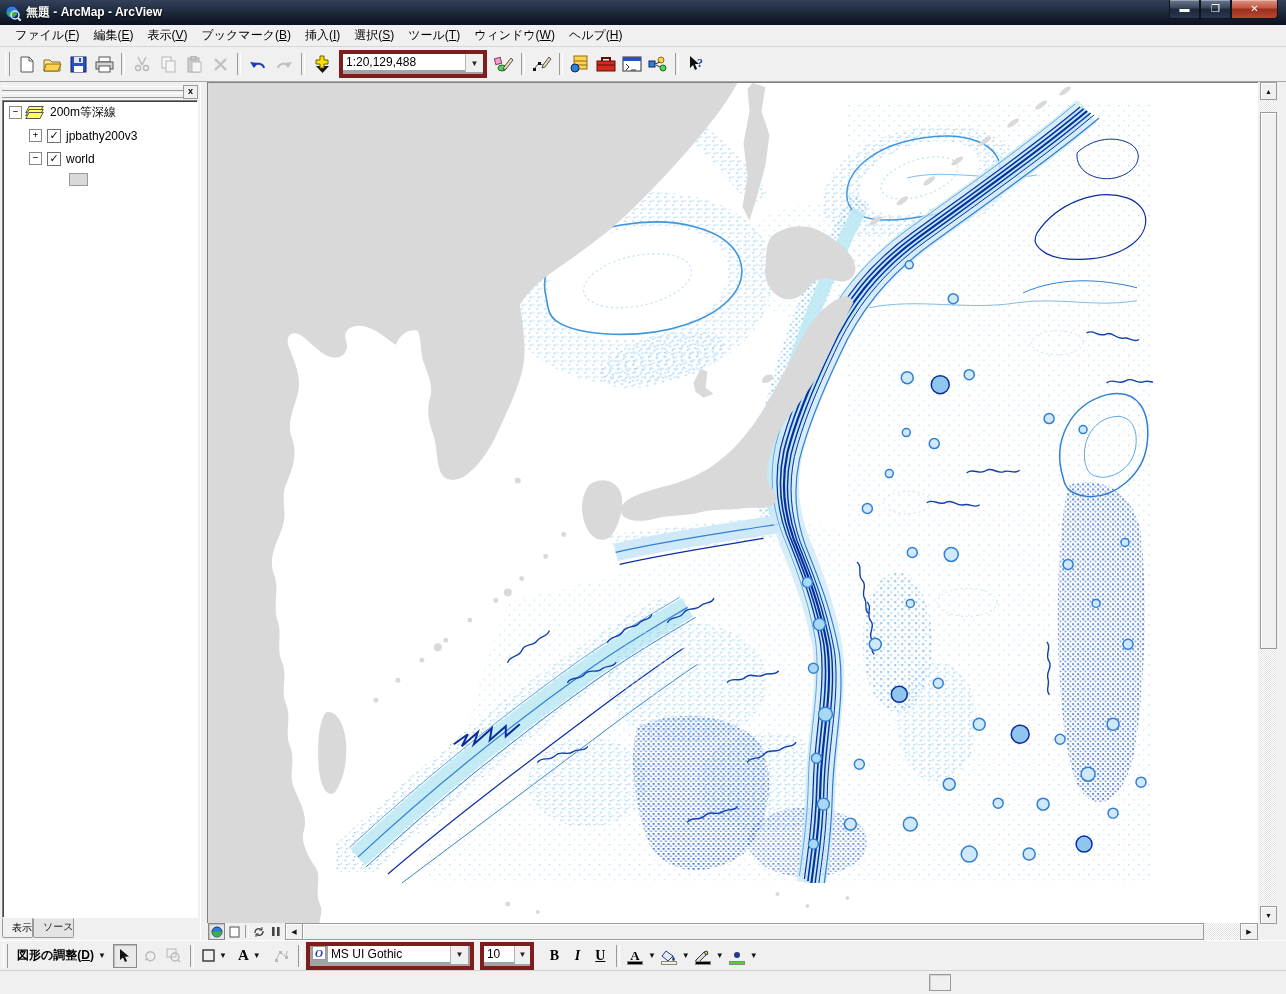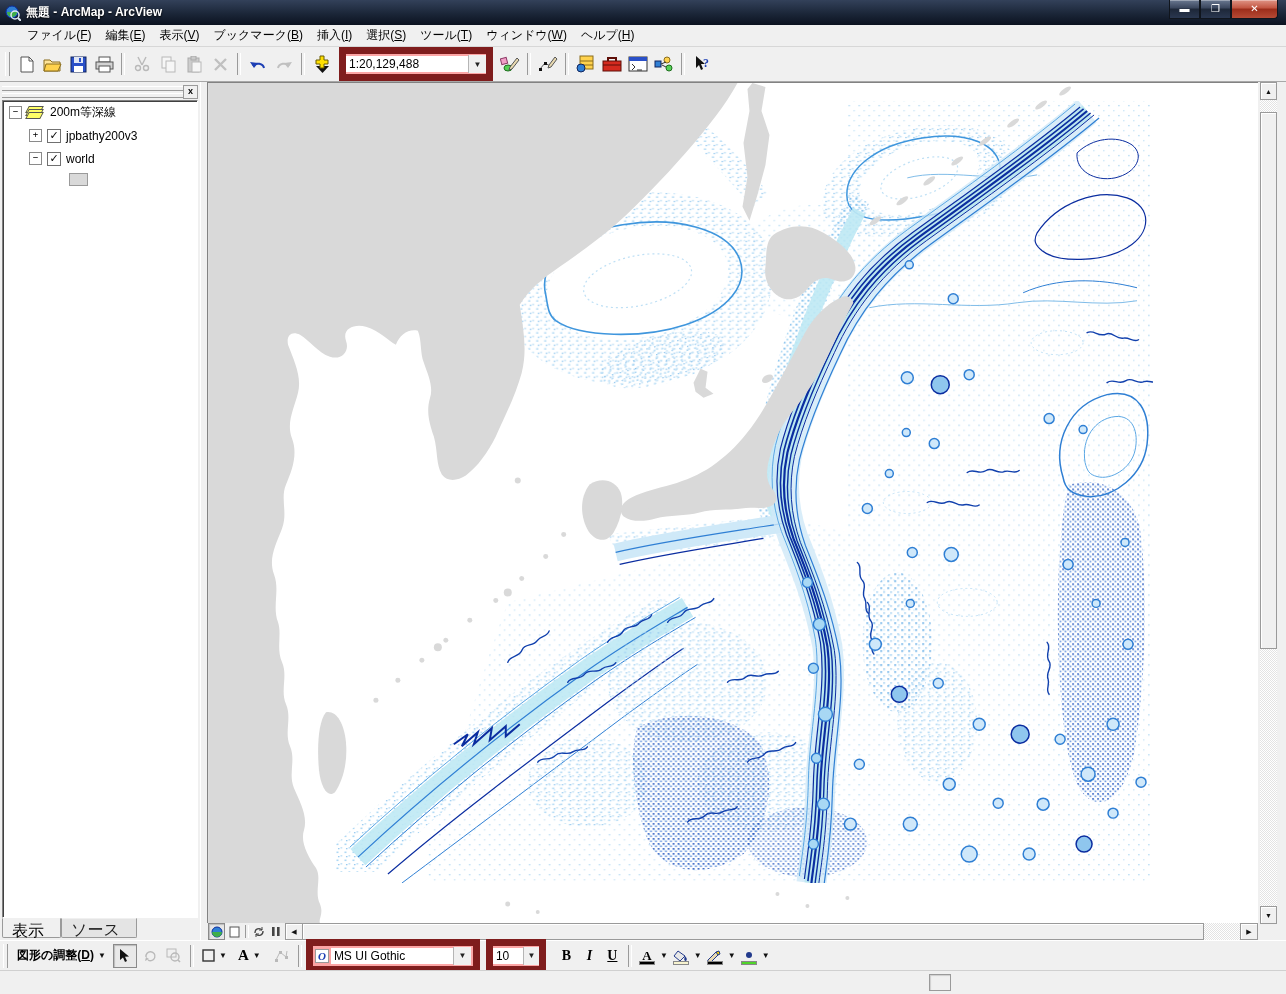--- a/index.html
+++ b/index.html
@@ -17,31 +17,31 @@
   .win-buttons{position:absolute;right:8px;top:0;display:flex;}
   .win-btn{width:29px;height:18px;border:1px solid #10151d;border-top:none;
     background:linear-gradient(to bottom,#6a7891,#39455c 45%,#1d2738 50%,#2a3750);
     display:flex;align-items:center;justify-content:center;color:#fff;
     font-size:10px;font-weight:bold;box-shadow:inset 0 1px 0 rgba(255,255,255,.35);}
   .win-btn.close{width:45px;border-bottom-right-radius:4px;
     background:linear-gradient(to bottom,#e09485,#c25440 45%,#9c2d1a 50%,#b64a35);}
   .win-btn .glyph{line-height:10px;}
   
   #menubar{position:absolute;left:0;top:25px;width:1286px;height:22px;background:#f0f0f0;
-    border-bottom:1px solid #d7d7d7;display:flex;align-items:center;padding-left:20px;box-sizing:border-box;}
+    border-bottom:1px solid #d7d7d7;display:flex;align-items:center;padding-left:8px;box-sizing:border-box;}
   #menubar .menu-item{padding:2px 7px;cursor:default;}
   #menubar .menu-item u{text-decoration:underline;}
   
   #toolbar{position:absolute;left:0;top:47px;width:1286px;height:35px;background:#f0f0f0;
     border-bottom:1px solid #a8a8a8;display:flex;align-items:center;box-sizing:border-box;padding-left:2px;}
   .grip{width:3px;height:24px;border-left:1px solid #fff;border-right:1px solid #9a9a9a;margin:0 3px;}
   .tbtn{width:24px;height:24px;display:flex;align-items:center;justify-content:center;margin:0 1px;}
   .tbtn svg{display:block;}
   .tsep{width:2px;height:22px;border-left:1px solid #9a9a9a;border-right:1px solid #fff;margin:0 4px;}
-  .combo{display:flex;align-items:center;border:7px solid #7f1d1d;background:#fca5a5;height:20px;}
+  .combo{display:flex;align-items:flex-start;border:4px solid #7f1d1d;background:#a3a3a3;height:20px;}
   .combo input{border:none;outline:none;height:16px;font-size:12px;
     font-family:"Liberation Sans","DejaVu Sans",sans-serif;padding:0 3px;}
   .combo .drop{width:17px;height:18px;background:#f0f0f0;border-left:1px solid #b5b5b5;
     display:flex;align-items:center;justify-content:center;font-size:8px;color:#222;}
   
   #toc{position:absolute;left:0;top:82px;width:200px;height:858px;background:#f0f0f0;}
   #toc-header{position:absolute;left:0;top:2px;width:200px;height:14px;}
   #toc-header .hgrip{height:3px;border-top:1px solid #fff;border-bottom:1px solid #9a9a9a;margin:2px 14px 1px 2px;}
   #toc-close{position:absolute;right:2px;top:1px;width:13px;height:12px;border:1px solid #9a9a9a;background:#f0f0f0;
     font-size:9px;line-height:10px;text-align:center;font-weight:bold;}
@@ -51,22 +51,22 @@
   .tree-row{display:flex;align-items:center;height:23px;}
   .expander{width:11px;height:11px;border:1px solid #8a8a8a;background:#fff;font-size:9px;line-height:9px;
     text-align:center;margin-right:5px;flex:none;font-family:"DejaVu Sans Mono",monospace;}
   .checkbox{width:12px;height:12px;border:1px solid #707070;background:#fff;margin-right:5px;flex:none;
     font-size:11px;line-height:11px;text-align:center;}
   .layers-icon{width:18px;height:14px;position:relative;margin-right:5px;flex:none;}
   .layers-icon i{position:absolute;left:0;width:13px;height:5px;background:#ffff66;border:1px solid #555;
     transform:skewX(-28deg);}
   .swatch{width:17px;height:11px;background:#d9d9d9;border:1px solid #9a9a9a;}
   #toc-tabs{position:absolute;left:2px;bottom:2px;height:20px;display:flex;}
-  .toc-tab{border:1px solid #9a9a9a;border-top:1px solid #f0f0f0;background:#f0f0f0;padding:2px 16px 3px 9px;
-    border-bottom-left-radius:2px;border-bottom-right-radius:2px;font-size:16px;}
+  .toc-tab{border:1px solid #9a9a9a;border-top:1px solid #f0f0f0;background:#f0f0f0;padding:2px 0 3px 9px;
+    border-bottom-left-radius:2px;border-bottom-right-radius:2px;font-size:10px;}
   .toc-tab.inactive{background:#e4e4e4;height:14px;margin-top:0;padding-top:1px;color:#222;}
   #splitter{position:absolute;left:200px;top:82px;width:7px;height:858px;background:#f0f0f0;
     border-left:1px solid #fff;border-right:1px solid #9a9a9a;}
   
   #map{position:absolute;left:207px;top:82px;width:1079px;height:858px;background:#f0f0f0;}
   #map-canvas{position:absolute;left:0;top:0;width:1051px;height:841px;background:#fff;
     border-top:1px solid #828282;border-left:1px solid #828282;box-sizing:border-box;}
   #map-canvas svg{display:block;}
   
   .vscroll{position:absolute;left:1053px;top:0;width:17px;height:841px;background:#f3f3f3;

